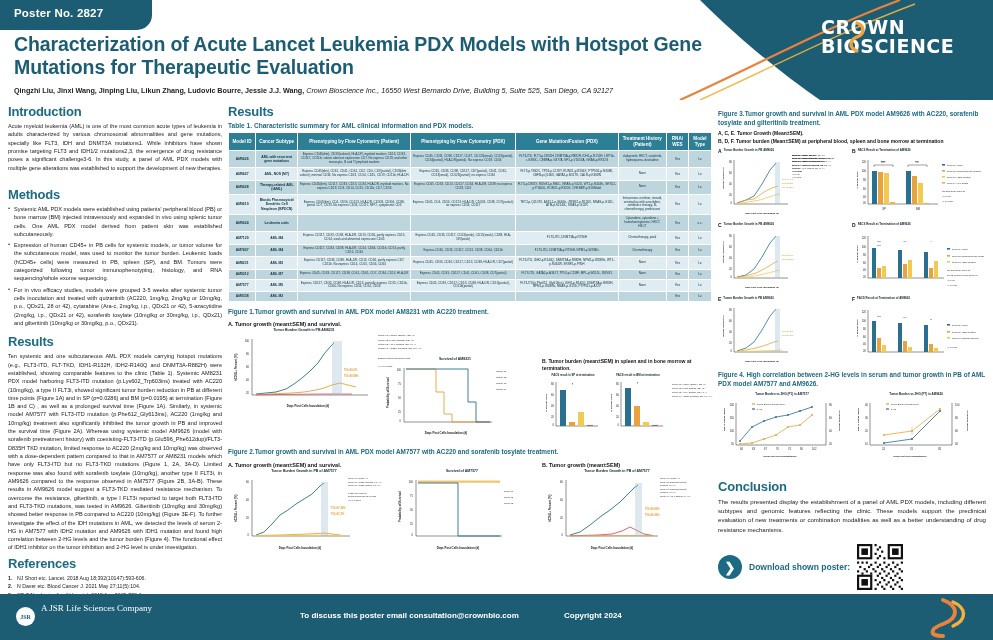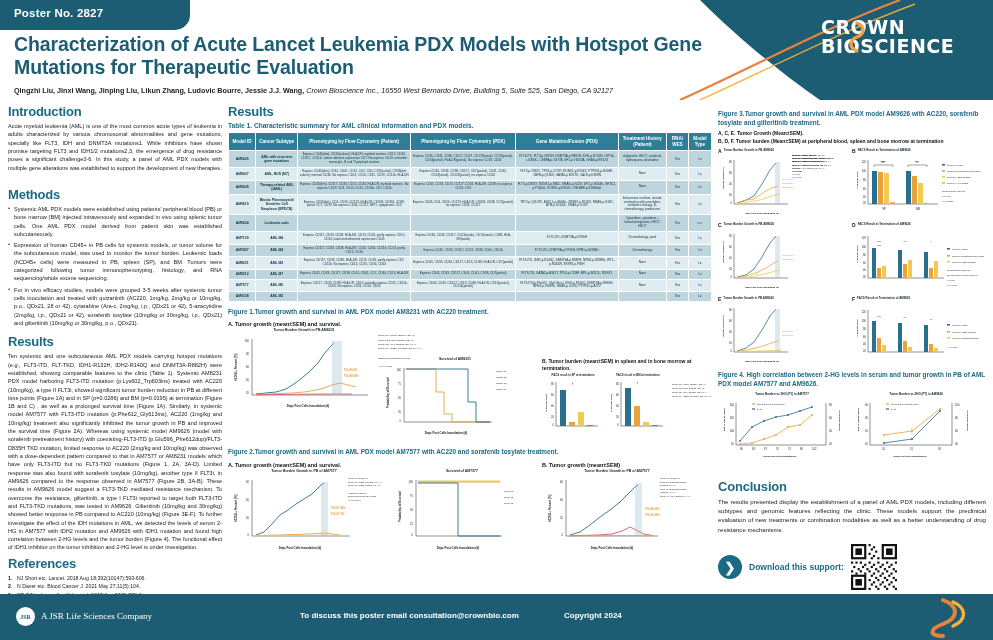--- a/index.html
+++ b/index.html
@@ -3,21 +3,21 @@
 <meta charset="utf-8">
 <style>
   * { margin:0; padding:0; box-sizing:border-box; }
   html,body { width:993px; height:640px; background:#ffffff; overflow:hidden; }
   body { font-family:"Liberation Sans", sans-serif; color:#1c1c1c; }
 
   #poster { position:relative; width:993px; height:640px; background:#fff; }
 
   
   .header { position:absolute; left:0; top:0; width:993px; height:100px; background:#ffffff; overflow:hidden; }
-  .hdr-teal-left { position:absolute; left:0; top:0; width:190px; height:30px; background:#1d5d73;
+  .hdr-teal-left { position:absolute; left:0; top:0; width:152px; height:30px; background:#1d5d73;
                    border-bottom-right-radius:15px; }
   .poster-no { position:absolute; left:14px; top:7px; font-size:11.5px; font-weight:bold; color:#ffffff; letter-spacing:.2px; }
   .hdr-white-area { position:absolute; left:0; top:0; width:993px; height:100px; background:#ffffff; }
   .poster-title { position:absolute; left:14px; top:33px; width:730px; font-size:19.5px; font-weight:bold;
                   color:#1d5d73; line-height:1.17; letter-spacing:-0.1px; }
   .poster-authors { position:absolute; left:14px; top:86px; width:830px; font-size:7.2px; font-weight:bold; color:#222; }
   .poster-authors .aff { font-weight:normal; font-style:italic; }
 
   .logo-wrap { position:absolute; right:12px; top:18px; width:160px; text-align:left; }
   .logo-line { color:#ffffff; font-weight:bold; font-size:19px; letter-spacing:.5px; line-height:1.02; font-family:"DejaVu Sans", sans-serif; }
@@ -74,21 +74,21 @@
   .dl-txt { font-size:8.5px; font-weight:bold; color:#1d6a84; }
   .arrow-circ { width:24px; height:24px; border-radius:50%; background:#1d6a84; display:flex;
                 align-items:center; justify-content:center; color:#fff; font-size:13px; font-weight:bold; }
 
   
   .footer { position:absolute; left:0; bottom:0; width:993px; height:46px; background:#1d5d73; overflow:hidden; }
   .foot-item { position:absolute; color:#fff; font-size:8px; font-weight:bold; top:17px; }
   .jsr-badge { position:absolute; left:16px; top:13px; width:19px; height:19px; border-radius:50%;
                background:#fff; color:#1d5d73; font-size:6px; font-weight:bold;
                display:flex; align-items:center; justify-content:center; font-family:"Liberation Serif", serif; }
-  .jsr-txt { position:absolute; left:41px; top:17px; color:#fff; font-size:9px;
+  .jsr-txt { position:absolute; left:41px; top:9px; color:#fff; font-size:9px;
              font-family:"Liberation Serif", serif; }
   .swirl { position:absolute; right:12px; bottom:2px; width:60px; height:42px; }
 </style>
 </head>
 <body>
 
 <div id="poster">
 
   <div class="header">
     <div class="hdr-white-area"></div>
@@ -808,21 +808,21 @@
           </g>
         </svg>
       </div>
     </div>
 
     <h2 class="sec" style="margin-top:18px">Conclusion</h2>
     <p class="body" style="font-size:6.1px;line-height:1.55">The results presented display the establishment of a panel of AML PDX models, including different subtypes and genomic features reflecting the clinic. These models support the preclinical evaluation of new treatments or combination modalities as well as a better understanding of drug resistance mechanisms.</p>
 
     <div style="display:flex;align-items:center;gap:7px;margin-top:10px;">
       <div class="arrow-circ">❯</div>
-      <div class="dl-txt">Download this support:</div>
+      <div class="dl-txt">Download shown poster:</div>
       <svg class="qr" viewBox="0 0 21 21">
         <rect width="21" height="21" fill="#fff"></rect>
         <g fill="#111">
           <rect x="0" y="0" width="7" height="7"></rect>
             <rect x="1" y="1" width="5" height="5" fill="#fff"></rect>
             <rect x="2" y="2" width="3" height="3"></rect>
           <rect x="14" y="0" width="7" height="7"></rect>
             <rect x="15" y="1" width="5" height="5" fill="#fff"></rect>
             <rect x="16" y="2" width="3" height="3"></rect>
           <rect x="0" y="14" width="7" height="7"></rect>

